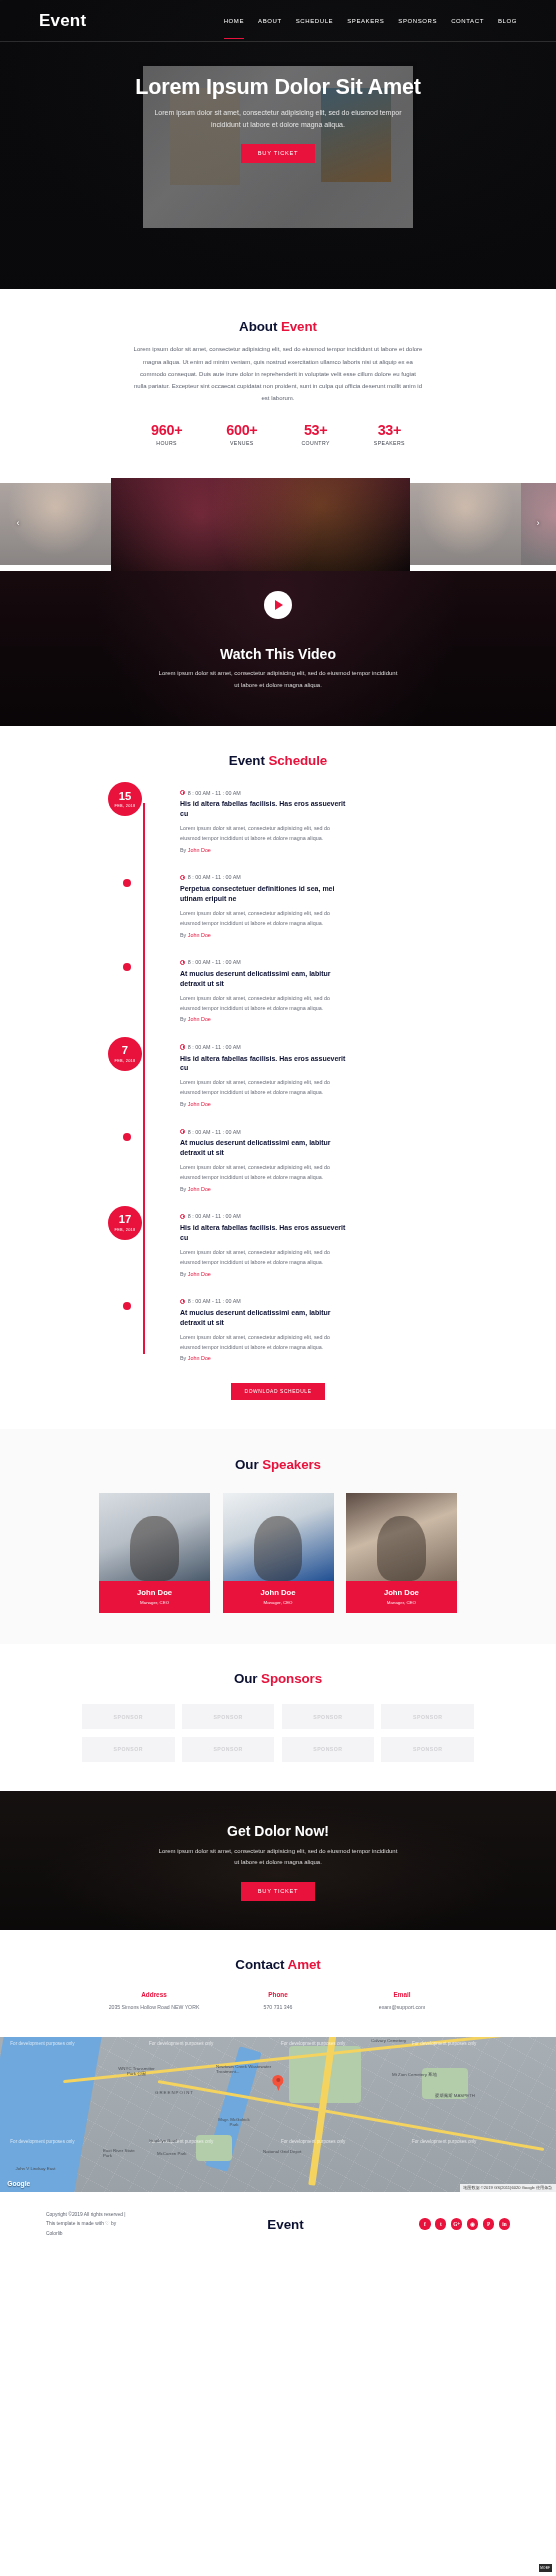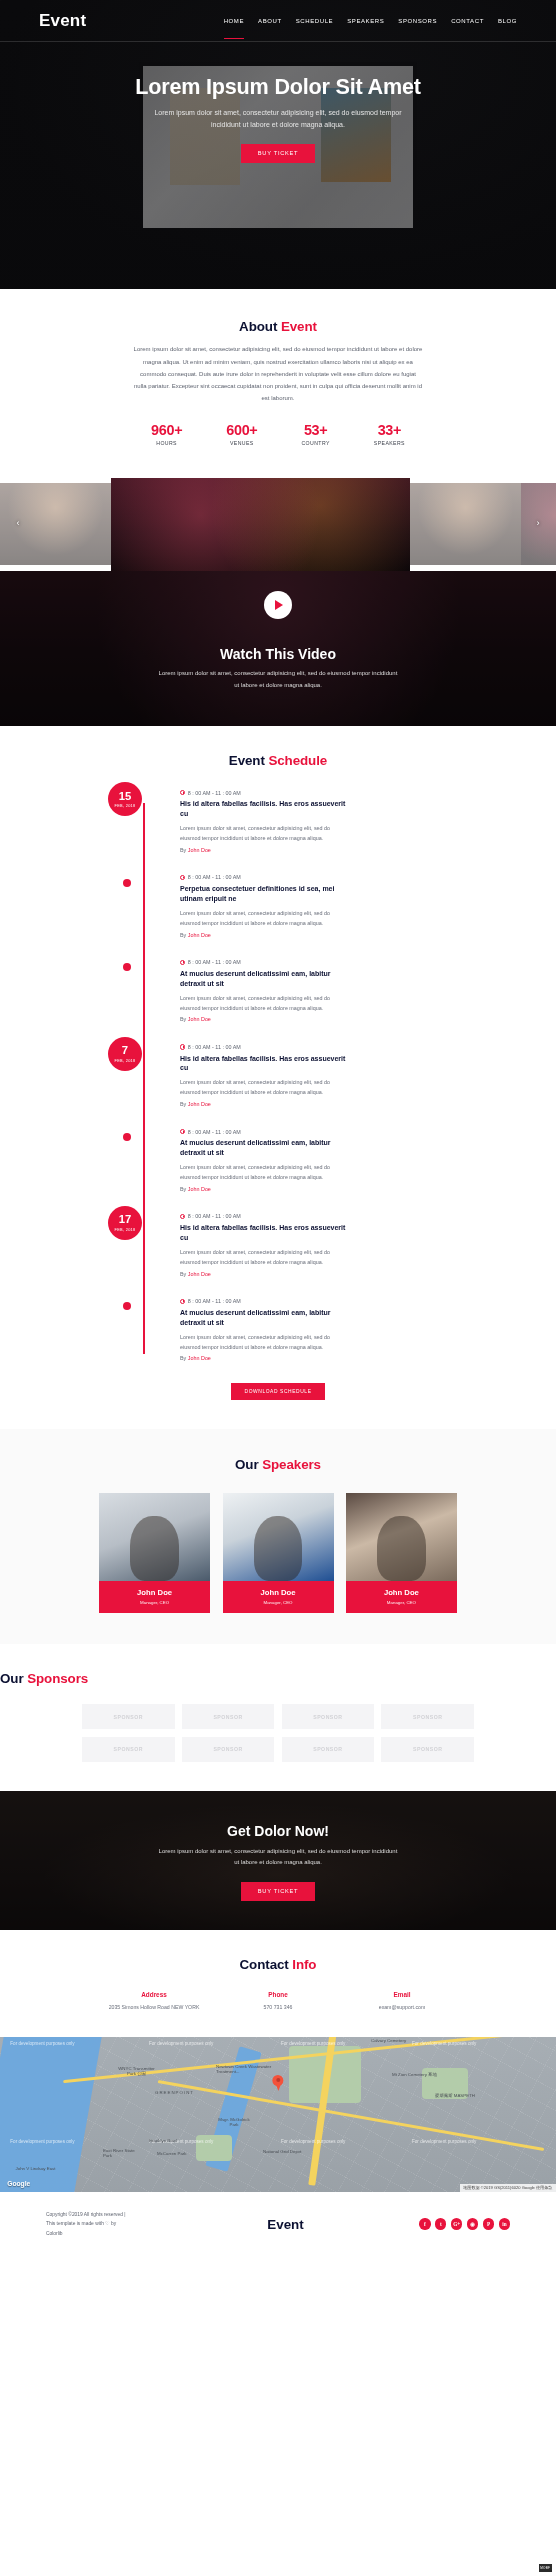--- a/index.html
+++ b/index.html
@@ -470,21 +470,21 @@
         <div class="spk-photo p3"></div>
         <div class="spk-meta">
           <div class="spk-name">John Doe</div>
           <div class="spk-role">Manager, CEO</div>
         </div>
       </div>
     </div>
 </section>
 
 <section id="sponsors">
-  <h2 class="sec-title" style="text-align:left"><span>Our </span><span class="hl">Sponsors</span></h2>
+  <h2 class="sec-title" style="text-align:center"><span>Our </span><span class="hl">Sponsors</span></h2>
   <div class="spo-grid" id="spo-grid">
       <div class="spo-cell">SPONSOR</div>
       <div class="spo-cell">SPONSOR</div>
       <div class="spo-cell">SPONSOR</div>
       <div class="spo-cell">SPONSOR</div>
       <div class="spo-cell">SPONSOR</div>
       <div class="spo-cell">SPONSOR</div>
       <div class="spo-cell">SPONSOR</div>
       <div class="spo-cell">SPONSOR</div>
     </div>
@@ -492,21 +492,21 @@
 
 <section id="ticket">
   <div class="ticket-inner">
     <h2 class="ticket-title">Get Dolor Now!</h2>
     <p class="ticket-sub">Lorem ipsum dolor sit amet, consectetur adipisicing elit, sed do eiusmod tempor incididunt ut labore et dolore magna aliqua.</p>
     <button class="btn-primary">BUY TICKET</button>
   </div>
 </section>
 
 <section id="contact">
-  <h2 class="sec-title"><span>Contact </span><span class="hl">Info</span></h2>
+  <h2 class="sec-title"><span>Contact </span><span class="hl">Amet</span></h2>
   <div class="cinfo" id="cinfo">
       <div class="cblock">
         <div class="ct">Address</div>
         <div class="cv">2035 Simons Hollow Road NEW YORK</div>
       </div>
       <div class="cblock">
         <div class="ct">Phone</div>
         <div class="cv">570 731 346</div>
       </div>
       <div class="cblock">

